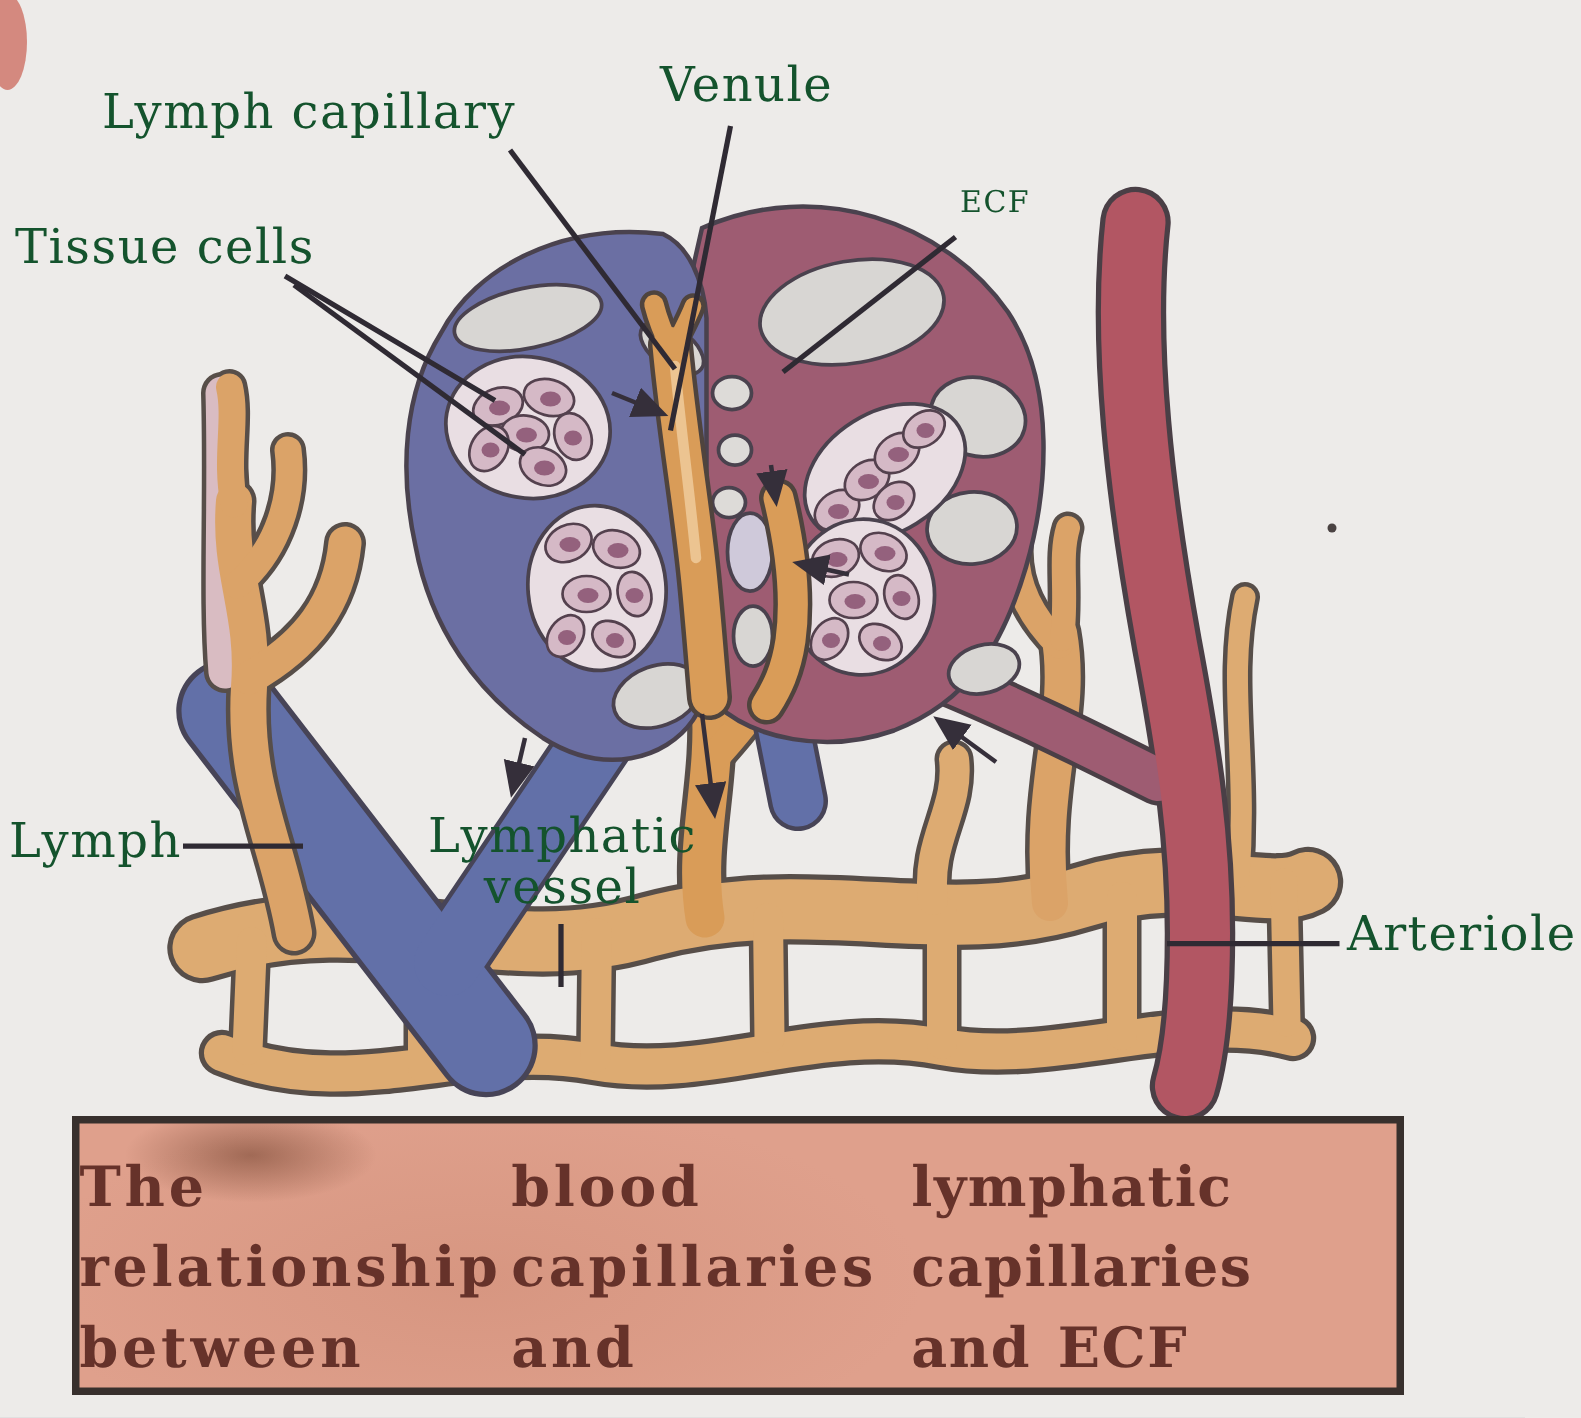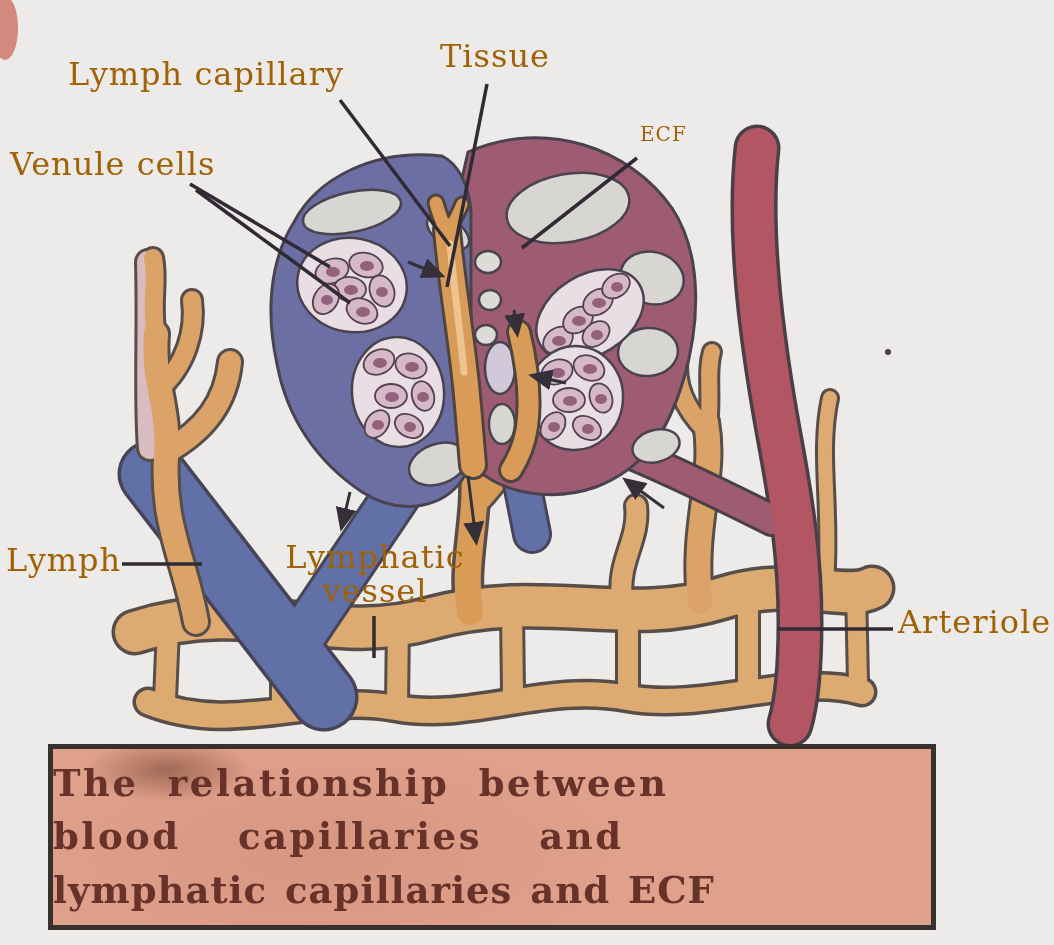--- a/index.html
+++ b/index.html
@@ -3,32 +3,32 @@
 <meta charset="utf-8">
 <style>
   html,body{margin:0;padding:0;background:#d8d8d8;}
   #stage{
     position:relative;width:1054px;height:945px;
     background:#edebe9;overflow:hidden;
     font-family:"DejaVu Serif","Liberation Serif",serif;
   }
   #diagram-svg{position:absolute;left:0;top:0;}
   .lbl{
-    position:absolute;color:#a16207;font-size:32px;
+    position:absolute;color:#14532d;font-size:32px;
     letter-spacing:1px;white-space:nowrap;line-height:1.05;
   }
   #lbl-lymphatic-vessel{text-align:center;width:210px;white-space:normal;}
   #caption-box{
     position:absolute;left:48px;top:744px;width:888px;height:186px;
     border:5px solid #38302d;
     background:
       radial-gradient(ellipse 120px 45px at 13% 12%, rgba(110,62,42,.55), rgba(110,62,42,0) 70%),
       radial-gradient(ellipse 400px 160px at 30% 60%, rgba(190,120,95,.25), rgba(190,120,95,0) 75%),
       #dfa08c;
-    display:flex;flex-direction:column;align-items:flex-start;
+    display:flex;flex-direction:row;align-items:flex-end;
     padding:8px 14px 0 0;box-sizing:border-box;
     color:#66322a;font-weight:bold;font-size:37px;line-height:1.44;
   }
   .cap-line1{letter-spacing:2.5px;word-spacing:14px;}
   .cap-line2{letter-spacing:2.5px;word-spacing:42px;}
   .cap-line3{letter-spacing:1px;word-spacing:4px;}
 </style>
 </head>
 <body>
 
@@ -258,22 +258,22 @@
     <path d="M190,184 L330,267"></path>
     <path d="M196,190 L350,303"></path>
     <path d="M637,158 L522,248"></path>
     <path d="M122,564 L202,564"></path>
     <path d="M374,616 L374,658"></path>
     <path d="M893,629 L778,629"></path>
   </g>
 </svg>
 
 <div class="lbl" style="left:68px;top:58px;">Lymph capillary</div>
-<div class="lbl" style="left:440px;top:40px;">Tissue</div>
-<div class="lbl" style="left:10px;top:148px;">Venule cells</div>
+<div class="lbl" style="left:440px;top:40px;">Venule</div>
+<div class="lbl" style="left:10px;top:148px;">Tissue cells</div>
 <div class="lbl" style="left:640px;top:124px;font-size:20px;">ECF</div>
 <div class="lbl" style="left:6px;top:544px;">Lymph</div>
 <div class="lbl" style="left:898px;top:606px;">Arteriole</div>
 <div class="lbl" id="lbl-lymphatic-vessel" style="left:270px;top:541px;">
   <div>Lymphatic</div>
   <div>vessel</div>
 </div>
 
 <div id="caption-box">
   <div class="cap-line1">The relationship between</div>

